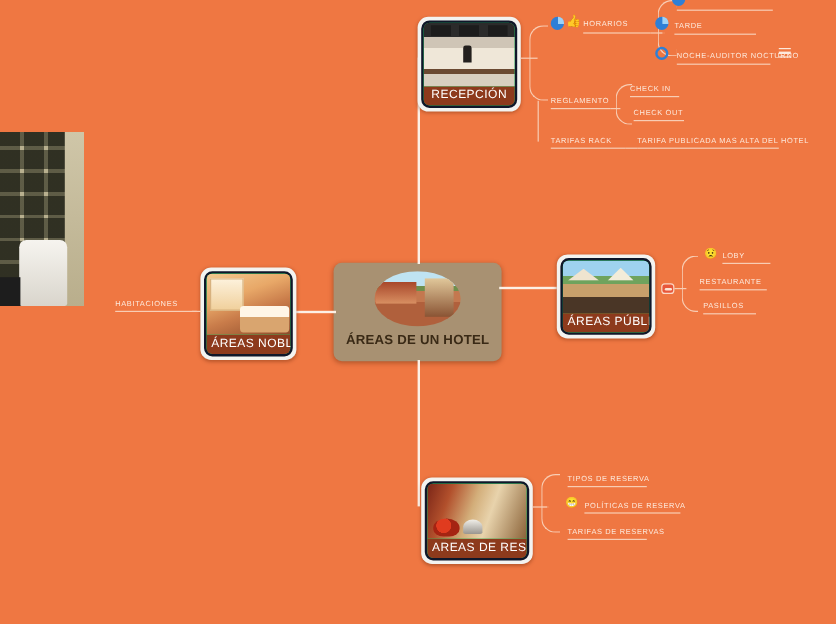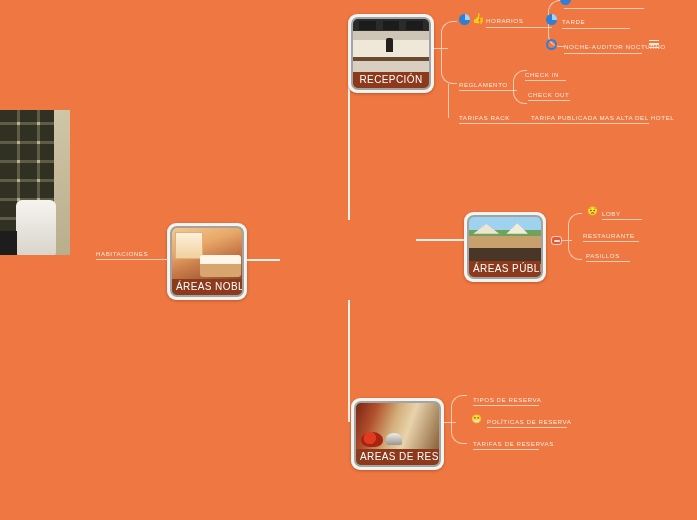--- a/index.html
+++ b/index.html
@@ -31,21 +31,21 @@
 
   
   .card {
     position: absolute;
     background: #f3f3f0;
     border-radius: 9px;
     padding: 3px;
     box-shadow: 0 1px 3px rgba(90,30,0,.35);
   }
   .card-inner {
-    border: 2px solid #a3a3a3;
+    border: 2px solid #0f172a;
     border-radius: 7px;
     overflow: hidden;
     position: relative;
     background: #22c55e;
   }
   .card-photo {
     display: block;
     width: 100%;
     position: relative;
     overflow: hidden;
@@ -304,20 +304,26 @@
 
 <div id="canvas">
 
   <div id="left-photo">
     <div class="ph-glass"></div>
     <div class="ph-glass-right"></div>
     <div class="ph-chair"></div>
     <div class="ph-darkbox"></div>
   </div>
 
+  <div id="central">
+    <div id="central-photo">
+      <div class="ph ph-central"></div>
+    </div>
+    <div id="central-label">ÁREAS DE UN HOTEL</div>
+  </div>
 
   <div class="line v thick" style="left:348px; top:48px; height:172px; width:2px;"></div>
 
   <div class="line v thick" style="left:348px; top:300px; height:122px; width:2px;"></div>
 
   <div class="line h thick" style="left:238px; top:259px; width:42px; height:2px;"></div>
 
   <div class="line h thick" style="left:416px; top:239px; width:48px; height:2px;"></div>
 
   <div class="card" style="left:348px; top:14px; width:86px;">

